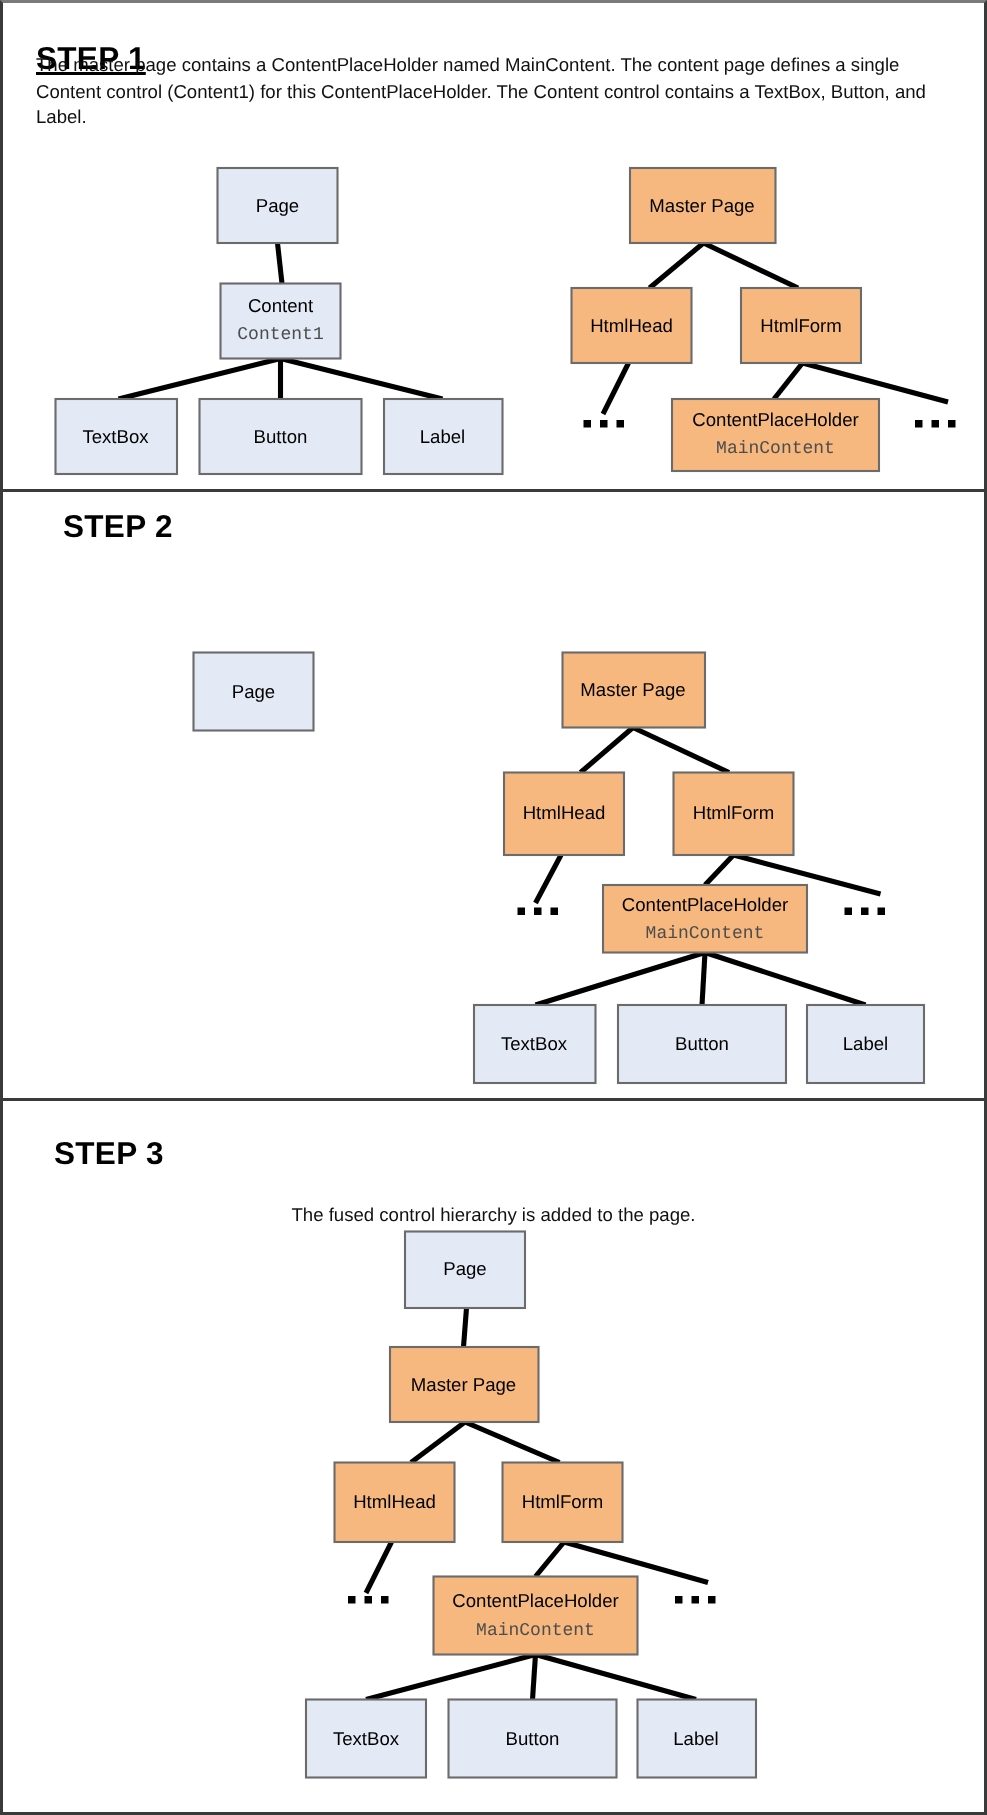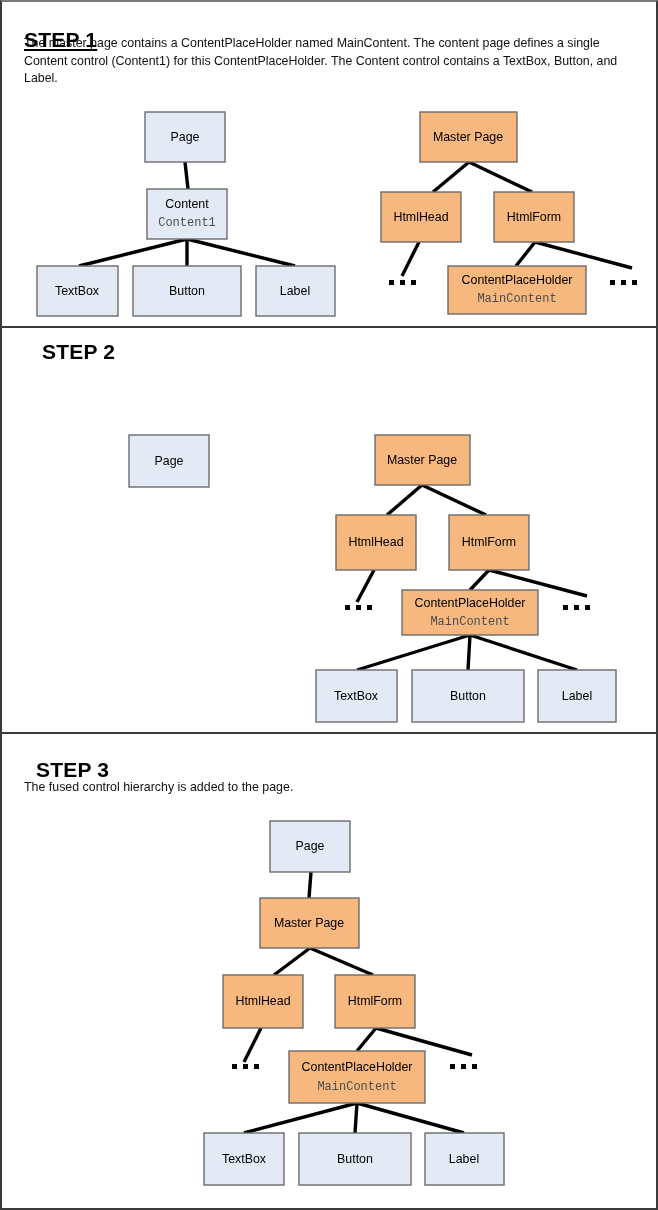--- a/index.html
+++ b/index.html
@@ -235,21 +235,21 @@
           <rect class="ellipsis-dot" x="583" y="603" width="5" height="5"></rect>
         </g>
       </g>
     </svg>
   </div>
 
   <div class="step-divider" style="top:730px;"></div>
 
   <div class="step-panel" style="top:732px;height:476px;">
     <div class="step-title" style="left:34px;top:24px;">STEP 3</div>
-    <div class="step-desc" style="left:22px;top:45px;width:610px;">The fused control hierarchy is added to the page.</div>
+    <div class="step-desc" style="left:22px;top:68px;width:610px;text-align:center;">The fused control hierarchy is added to the page.</div>
 
     <svg class="diagram" width="654" height="476" viewBox="0 734 654 476">
       <g>
         <line class="edge" x1="309" y1="872" x2="307" y2="898"></line>
         <line class="edge" x1="308" y1="948" x2="272" y2="975"></line>
         <line class="edge" x1="308" y1="948" x2="371" y2="975"></line>
         <line class="edge" x1="259" y1="1028" x2="242" y2="1062"></line>
         <line class="edge" x1="374" y1="1028" x2="355" y2="1051"></line>
         <line class="edge" x1="374" y1="1028" x2="470" y2="1055"></line>
         <line class="edge" x1="355" y1="1103" x2="242" y2="1133"></line>

